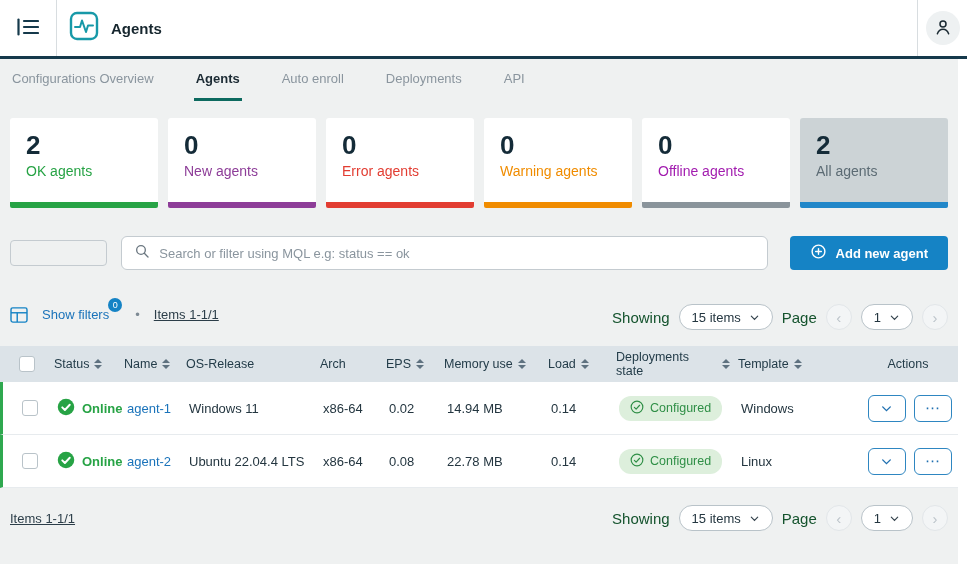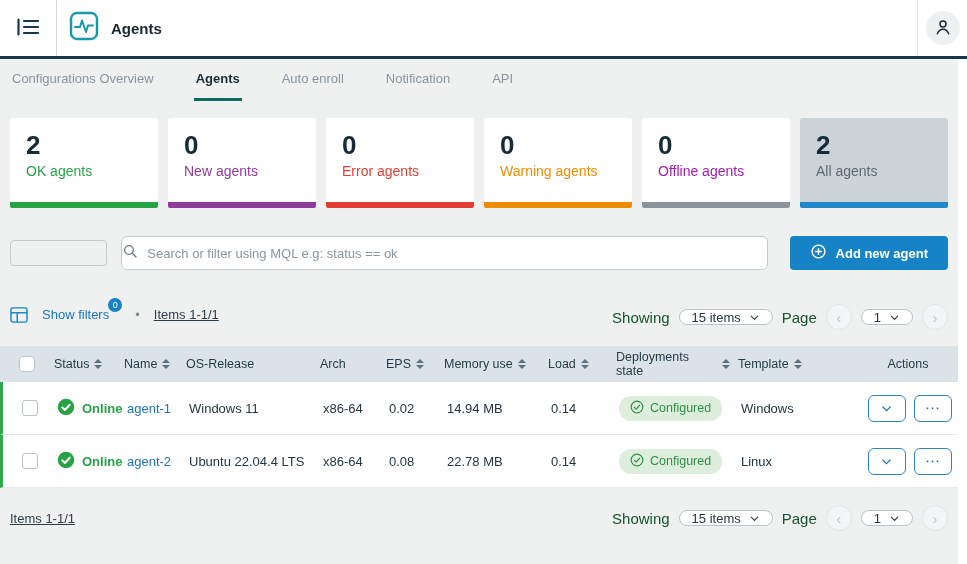--- a/index.html
+++ b/index.html
@@ -36,38 +36,38 @@
   .c-warn .lbl{color:#f08c00}    .c-warn::after{background:#f08c00}
   .c-off .lbl{color:#a21caf}     .c-off::after{background:#8a949b}
   .c-all { background:#ccd3d6; } .c-all .lbl{color:#5c6b74} .c-all::after{background:#2187c9}
 
   
   .search-row { display:flex; align-items:center; padding:28px 10px 0; }
   .segmented { display:flex; border:1px solid #c4cbd0; border-radius:4px; overflow:hidden; height:26px; }
   .seg-btn { border:none; background:#fff; font-size:12px; color:#2c3e49; padding:0 10px; cursor:pointer; font-family:inherit;margin-top:36px; }
   .seg-btn.sel { background:#d2d7da; }
   .search-box { flex:1; display:flex; align-items:center; gap:9px; height:34px; background:#fff;
-    border:1px solid #c4cbd0; border-radius:6px; margin:0 22px 0 14px; padding:0 0; max-width:676px; }
+    border:1px solid #c4cbd0; border-radius:6px; margin:0 22px 0 14px; padding:0 12px; max-width:676px; }
   .search-box input { border:none; outline:none; flex:1; font-size:13px; font-family:inherit; color:#243640; background:transparent; }
   .search-box input::placeholder { color:#8a959e; }
   .add-btn { display:flex; align-items:center; gap:9px; height:34px; padding:0 20px; background:#1583c5;
     color:#fff; border:none; border-radius:4px; font-size:13px; font-weight:700; cursor:pointer; font-family:inherit;justify-content:flex-end; }
 
   
   .toolbar { display:flex; justify-content:space-between; align-items:center; padding:34px 10px 16px; }
   .tleft { display:flex; align-items:flex-start; gap:14px; }
   .show-filters { display:flex; align-items:center; gap:7px; color:#1a73ba; font-size:13px; cursor:pointer; position:relative; }
   .filters-badge { position:absolute; top:-9px; right:-13px; min-width:14px; height:14px; border-radius:7px;
     background:#1583c5; color:#fff; font-size:9px; display:flex; align-items:center; justify-content:center; padding:0 3px; }
   .sep-dot { color:#7d8a94; font-size:13px; margin-left:12px; }
   .items-range { font-size:13px; color:#2c3e49;text-decoration:underline; }
   .pager { display:flex; align-items:center; gap:9px; }
   .pager .plabel { font-size:15px; color:#14532d; }
   .pselect { display:flex; align-items:center; gap:8px; background:#fff; border:1px solid #b9c3c9;
-    border-radius:14px; height:16px; padding:0 12px; font-size:13px; color:#243640; cursor:pointer; }
+    border-radius:14px; height:26px; padding:0 12px; font-size:13px; color:#243640; cursor:pointer; }
   .pbtn { width:26px; height:26px; border-radius:50%; border:1px solid #e2e6e9; background:#f3f5f6;
     color:#bcc4ca; font-size:15px; line-height:1; display:flex; align-items:center; justify-content:center; cursor:default; }
 
   
   .table { background:#fff; }
   .tgrid { display:grid; grid-template-columns:46px 70px 62px 134px 66px 58px 104px 68px 122px 128px 1fr; align-items:center; }
   .thead { background:#dce3e8; height:36px; font-size:12.5px; color:#233c49; }
   .thead .cell { display:flex; align-items:center; gap:5px; padding-left:8px; }
   .thead .cell.center { justify-content:center; padding-left:0; }
   .sort { display:inline-flex; flex-direction:column; gap:2px; }
@@ -126,21 +126,21 @@
   </div>
 </header>
 <div class="top-divider"></div>
 
 <div class="content">
 
   <nav class="tabs">
     <div class="tab">Configurations Overview</div>
     <div class="tab active">Agents</div>
     <div class="tab">Auto enroll</div>
-    <div class="tab">Notification</div>
+    <div class="tab">Deployments</div>
     <div class="tab">API</div>
   </nav>
 
   <section class="stats">
     <div class="card c-ok">
       <div class="num">2</div>
       <div class="lbl">OK agents</div>
     </div>
     <div class="card c-new">
       <div class="num">0</div>

